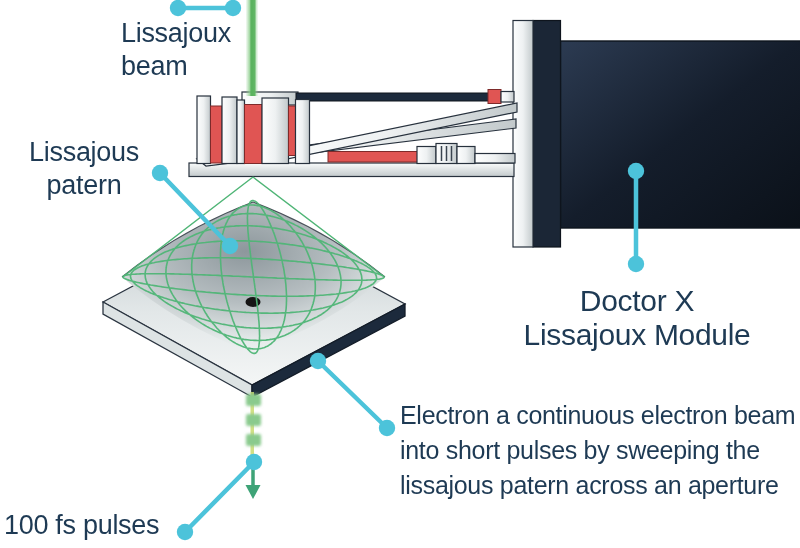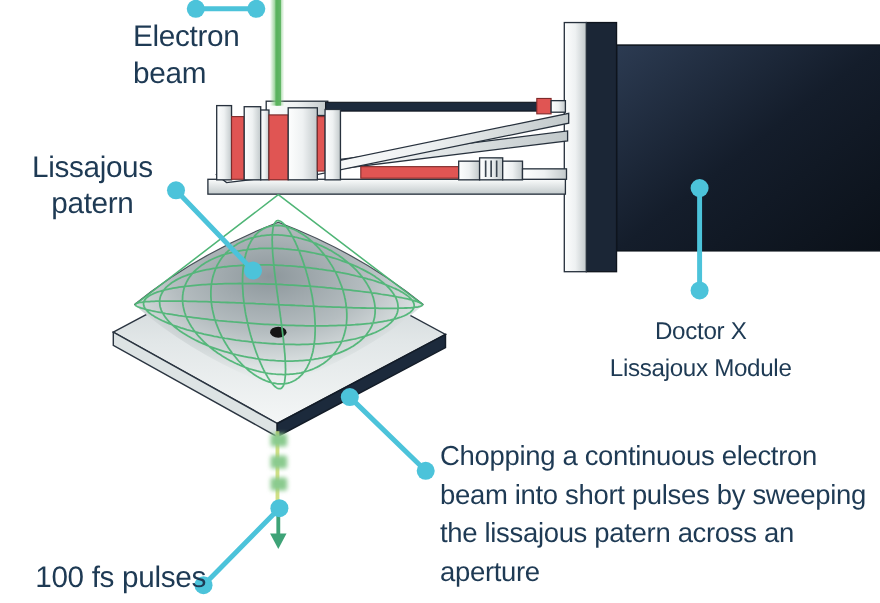--- a/index.html
+++ b/index.html
@@ -139,25 +139,25 @@
     <line x1="318" y1="361" x2="387" y2="428" class="callout"></line>
     <circle cx="318" cy="361" r="8.2" class="dot"></circle>
     <circle cx="387" cy="428" r="8.2" class="dot"></circle>
 
     <line x1="254" y1="462" x2="185" y2="532" class="callout"></line>
     <circle cx="254" cy="462" r="8.2" class="dot"></circle>
     <circle cx="185" cy="532" r="8.2" class="dot"></circle>
   </g>
 </svg>
 
-  <div class="label" style="left:121px;top:17px;">Electron
+  <div class="label" style="left:121px;top:17px;">Lissajoux
 beam</div>
 
   <div class="label right" style="left:20px;top:136px;width:128px;">Lissajous
 patern</div>
 
-  <div class="label centered" style="left:497px;top:284px;width:280px;font-size:22px;line-height:34px;text-align:center;">Doctor X
+  <div class="label centered" style="left:497px;top:284px;width:280px;font-size:30px;line-height:34px;text-align:center;">Doctor X
 Lissajoux Module</div>
 
-  <div class="label" style="left:4px;top:509px;margin-left:28px;">100 fs pulses</div>
+  <div class="label" style="left:4px;top:509px;">100 fs pulses</div>
 
-  <div class="label caption" style="left:400px;top:398px;width:400px;">Chopping a continuous electron beam into short pulses by sweeping the lissajous patern across an aperture</div>
+  <div class="label caption" style="left:400px;top:398px;width:400px;">Electron a continuous electron beam into short pulses by sweeping the lissajous patern across an aperture</div>
 </div>
 
 </body></html>

